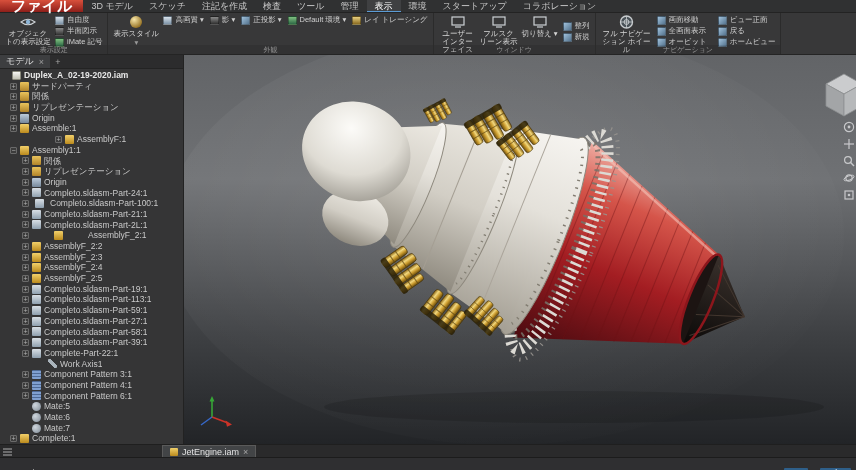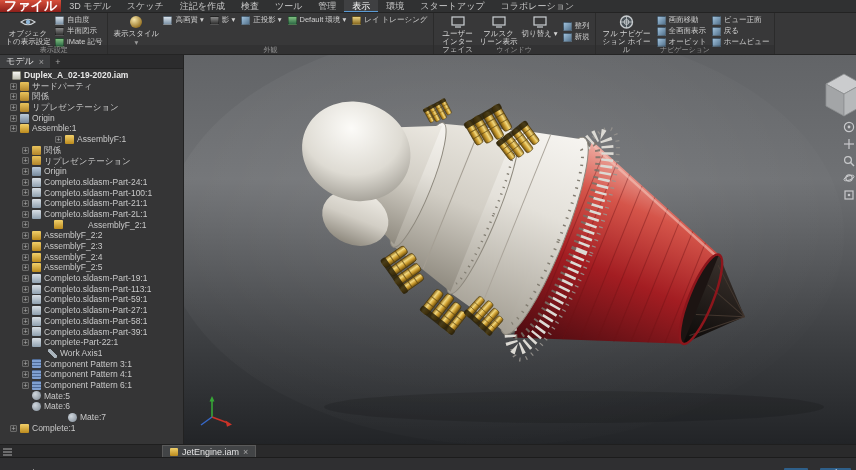--- a/index.html
+++ b/index.html
@@ -1,21 +1,21 @@
 <!DOCTYPE html>
 <html><head>
 <meta charset="utf-8">
 <style>
   *{margin:0;padding:0;box-sizing:border-box}
   html,body{width:856px;height:470px;overflow:hidden}
   body{font-family:"Liberation Sans","DejaVu Sans",sans-serif;background:#2b2b2b;color:#cfcfcf;font-size:9px;-webkit-font-smoothing:antialiased}
 
   
   .menubar{height:13px;display:flex;align-items:stretch;background:#303132;border-bottom:1px solid #232323}
-  .file-btn{background:linear-gradient(#d8503c,#8e1f1a);color:#fff;padding:0 4px;display:flex;align-items:center;font-weight:bold;font-size:13px;cursor:default}
+  .file-btn{background:linear-gradient(#d8503c,#8e1f1a);color:#fff;padding:0 11px;display:flex;align-items:center;font-weight:bold;font-size:15px;cursor:default}
   .menu-tab{padding:0 8px;display:flex;align-items:center;color:#c6c6c6;white-space:nowrap}
   .menu-tab[data-active="true"]{background:#3f4042;color:#fff;box-shadow:inset 0 -1px 0 #5b9bd5}
 
   
   .ribbon{height:42px;background:#383839;border-bottom:1px solid #242424;display:flex;font-size:7.5px;color:#cfcfcf}
   .rgroup{position:relative;padding:2px 5px 10px 5px;border-right:1px solid #2b2b2b;display:flex;gap:4px;align-items:flex-start}
   .rgroup-label{position:absolute;bottom:0;left:0;right:0;height:9px;line-height:9px;text-align:center;font-size:7px;color:#969696;background:rgba(0,0,0,.10);white-space:nowrap;overflow:hidden}
   .big-btn{width:46px;display:flex;flex-direction:column;align-items:center;gap:1px;text-align:center;line-height:8px;color:#d6d6d6}
   .big-btn .ricon{height:14px;display:flex;align-items:center;justify-content:center}
   .small-items{display:flex;flex-direction:column;gap:1px}
@@ -24,21 +24,21 @@
   .mini-icon[data-icon="shadow"]{background:linear-gradient(#8a8a8a,#2f2f2f)}
   .mini-icon[data-icon="ground-plane"]{background:linear-gradient(#c9b27a,#6e5a2e)}
   .mini-icon[data-icon="texture"]{background:repeating-linear-gradient(45deg,#b08948 0 2px,#6e5425 2px 4px)}
   .mini-icon[data-icon="environment"]{background:linear-gradient(#7fc080,#2e6a46)}
   .mini-icon[data-icon="ray-tracing"]{background:linear-gradient(#e8d080,#8a6a20)}
   .mini-icon[data-icon="quality"]{background:linear-gradient(#d8e2ea,#7d93a8)}
   .app-col{display:flex;flex-direction:column;gap:1px}
   .app-row{display:flex;gap:6px}
   .win-main{display:flex;gap:3px}
   .win-main .big-btn{width:38px}
-  .navcols{display:flex;gap:5px}
+  .navcols{display:flex;gap:11px}
 
   
   .main{display:flex;height:389px}
   .browser{width:184px;background:#353536;border-right:1px solid #222;display:flex;flex-direction:column}
   .browser-header{height:14px;background:#2c2c2d;display:flex;align-items:stretch;border-bottom:1px solid #232323;font-size:9px}
   .browser-tab{background:#3d3e40;padding:0 6px;display:flex;align-items:center;gap:5px;color:#e3e3e3}
   .tab-close{color:#9d9d9d;font-size:9px}
   .add-tab{width:16px;display:flex;align-items:center;justify-content:center;color:#a5a5a5}
   .tree{flex:1;overflow:hidden;padding-top:1px}
   .tree-row{display:flex;align-items:center;gap:3px;height:10.7px;line-height:10.7px;font-size:8.5px;color:#c9c9c9;white-space:nowrap;overflow:hidden}
@@ -349,20 +349,25 @@
           <span class="tree-icon" data-icon="assembly"></span>
           <span class="tree-label">Assemble:1</span>
         </div>
 
         <div class="tree-row" style="padding-left: 10px; margin-left: 45px;">
           <span class="expander">+</span>
           <span class="tree-icon" data-icon="assembly"></span>
           <span class="tree-label">AssemblyF:1</span>
         </div>
 
+        <div class="tree-row" style="padding-left: 10px;">
+          <span class="expander">−</span>
+          <span class="tree-icon" data-icon="assembly"></span>
+          <span class="tree-label">Assembly1:1</span>
+        </div>
 
         <div class="tree-row" style="padding-left: 22px;">
           <span class="expander">+</span>
           <span class="tree-icon" data-icon="folder"></span>
           <span class="tree-label">関係</span>
         </div>
 
         <div class="tree-row" style="padding-left: 22px;">
           <span class="expander">+</span>
           <span class="tree-icon" data-icon="folder"></span>
@@ -374,21 +379,21 @@
           <span class="tree-icon" data-icon="origin"></span>
           <span class="tree-label">Origin</span>
         </div>
 
         <div class="tree-row" style="padding-left: 22px;">
           <span class="expander">+</span>
           <span class="tree-icon" data-icon="part"></span>
           <span class="tree-label">Completo.sldasm-Part-24:1</span>
         </div>
 
-        <div class="tree-row" style="padding-left: 22px;">
+        <div class="tree-row" style="padding-left: 22px; gap: 6px;">
           <span class="expander">+</span>
           <span class="tree-icon" data-icon="part"></span>
           <span class="tree-label">Completo.sldasm-Part-100:1</span>
         </div>
 
         <div class="tree-row" style="padding-left: 22px;">
           <span class="expander">+</span>
           <span class="tree-icon" data-icon="part"></span>
           <span class="tree-label">Completo.sldasm-Part-21:1</span>
         </div>
@@ -500,21 +505,21 @@
           <span class="tree-icon" data-icon="mate"></span>
           <span class="tree-label">Mate:5</span>
         </div>
 
         <div class="tree-row" style="padding-left: 22px;">
           <span class="expander"></span>
           <span class="tree-icon" data-icon="mate"></span>
           <span class="tree-label">Mate:6</span>
         </div>
 
-        <div class="tree-row" style="padding-left: 22px; margin-left: 36px;">
+        <div class="tree-row" style="padding-left: 22px;">
           <span class="expander"></span>
           <span class="tree-icon" data-icon="mate"></span>
           <span class="tree-label">Mate:7</span>
         </div>
 
         <div class="tree-row" style="padding-left: 10px;">
           <span class="expander">+</span>
           <span class="tree-icon" data-icon="assembly"></span>
           <span class="tree-label">Complete:1</span>
         </div>

